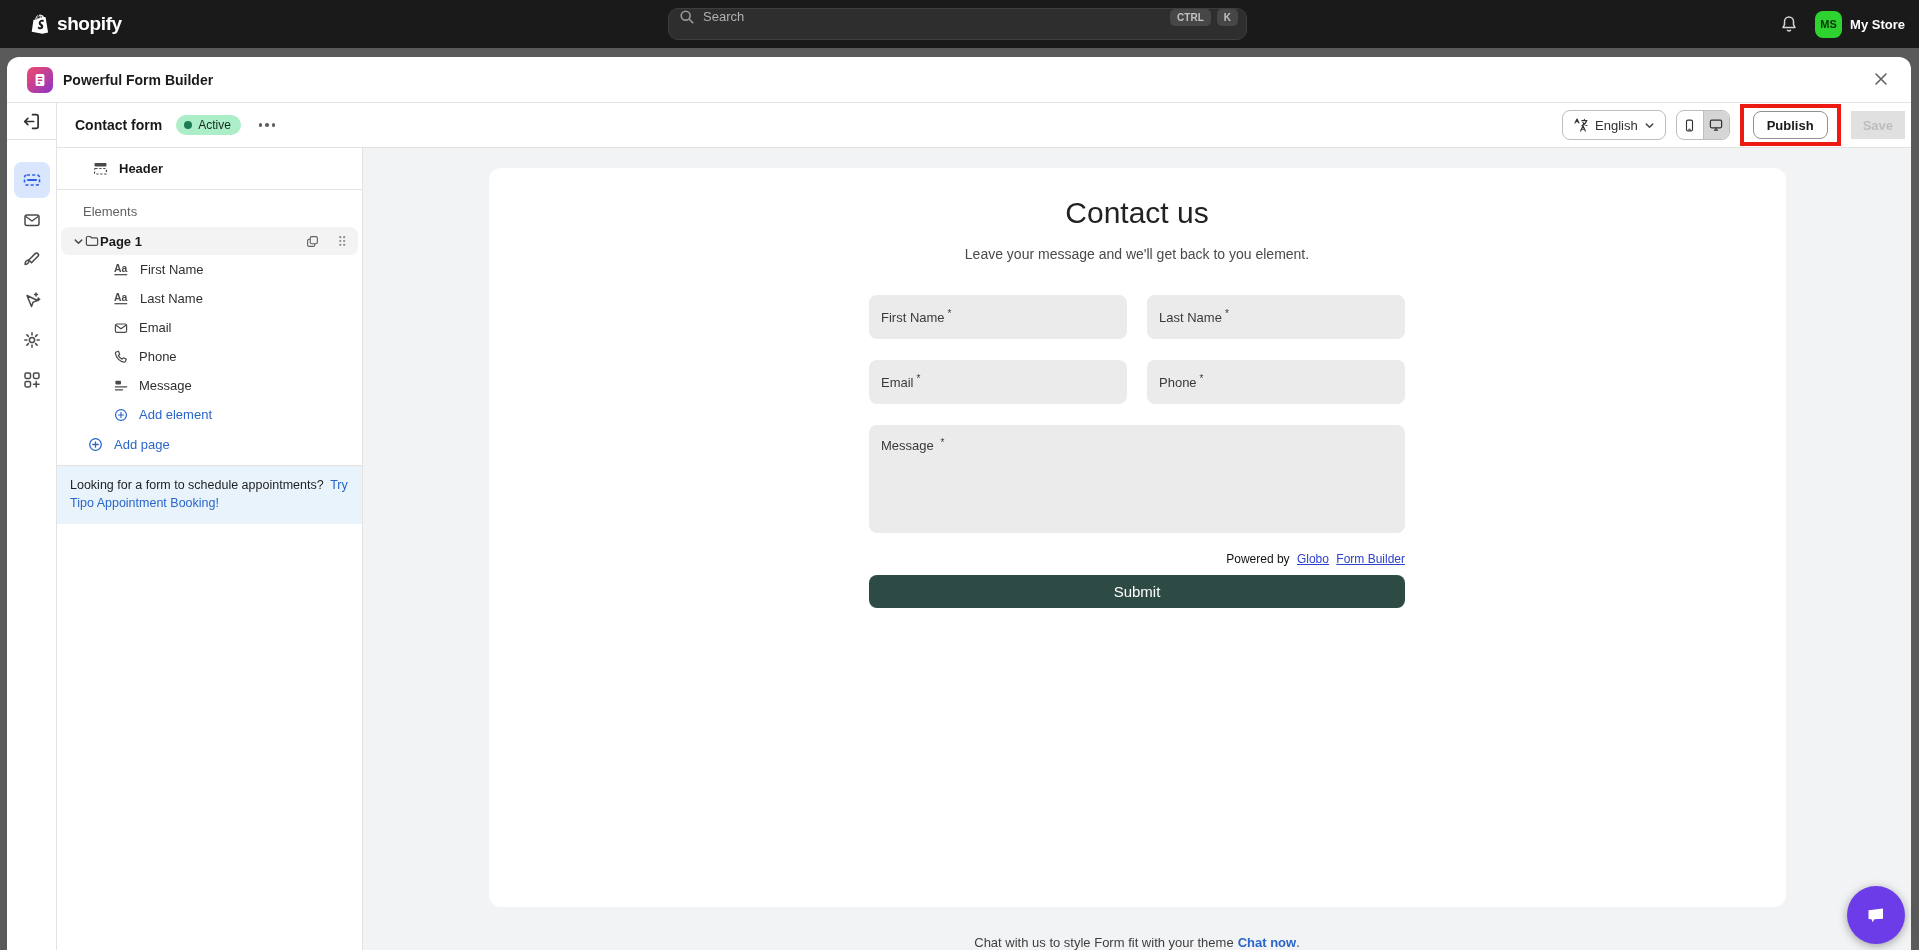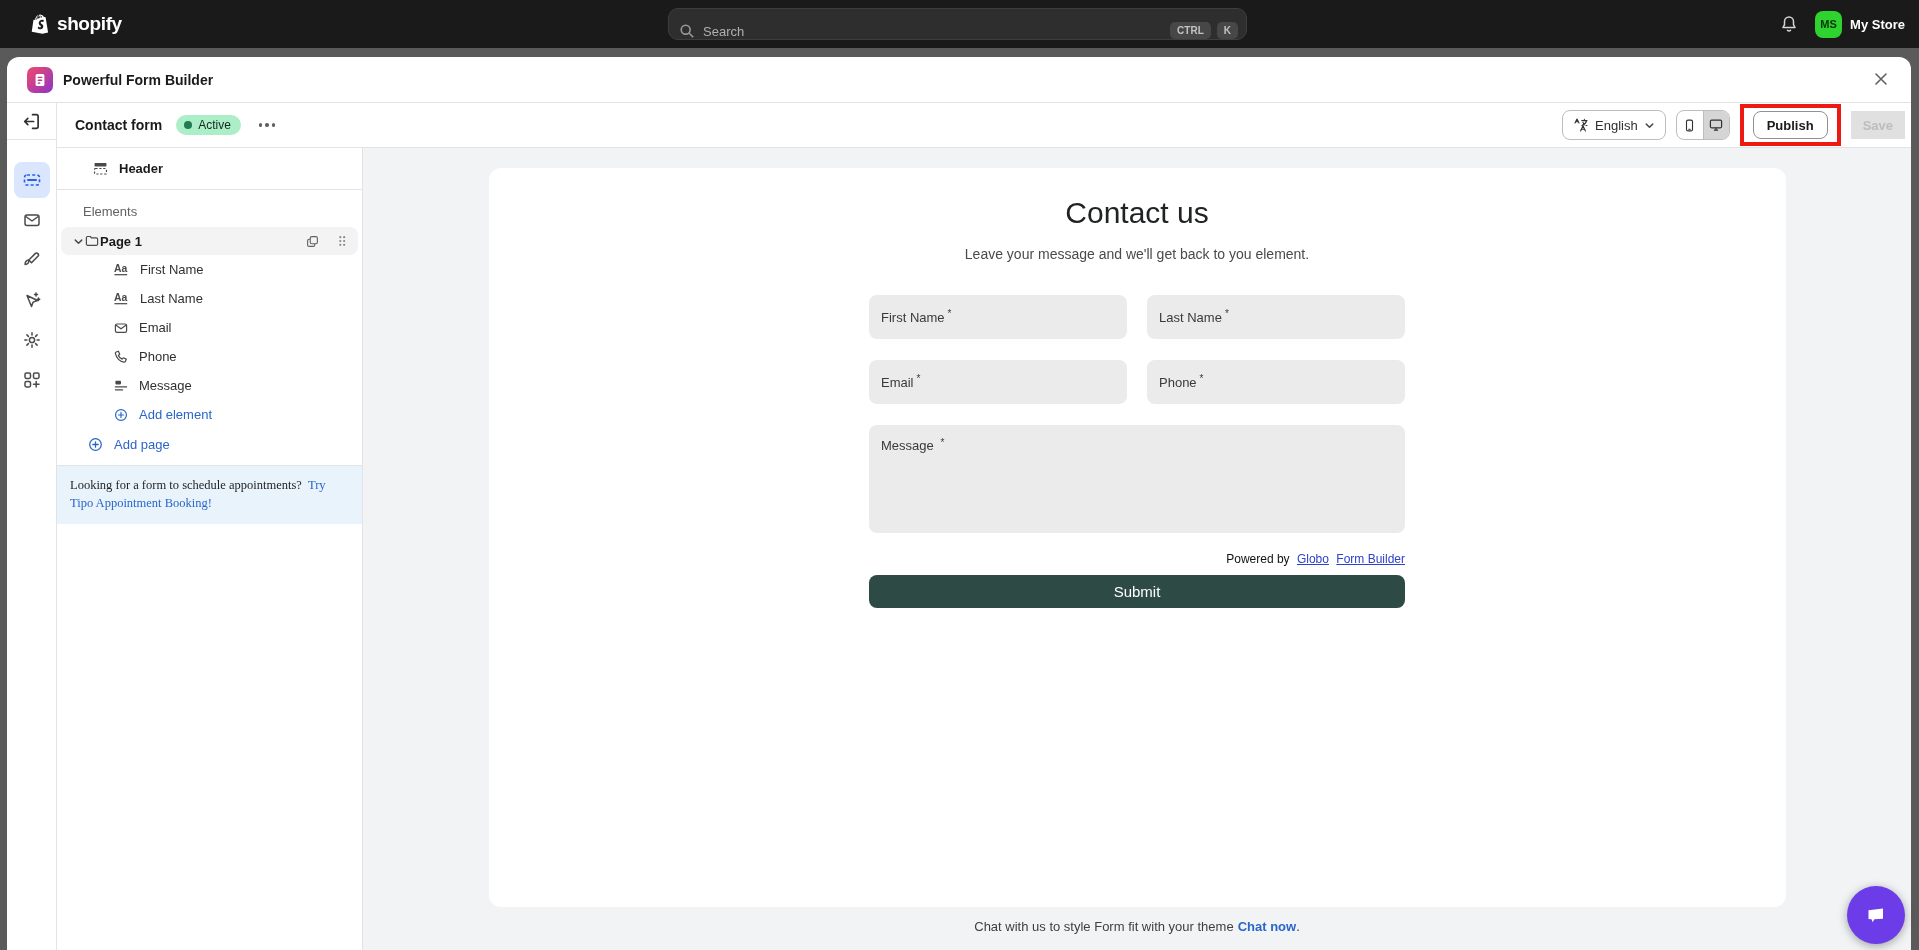--- a/index.html
+++ b/index.html
@@ -10,21 +10,21 @@
     position:relative;
     color:#1a1a1a;
   }
   svg { display:block; }
 
   
   .topbar { position:absolute; top:0; left:0; width:100%; height:48px; background:#1a1a1a; }
   .logo { position:absolute; left:30px; top:0; height:48px; display:flex; align-items:center; gap:5px; }
   .logo-text { color:#fff; font-weight:700; font-size:19px; letter-spacing:-0.4px; }
   .search { position:absolute; left:668px; top:8px; width:579px; height:32px; background:#2e2e2e;
-    border:1px solid #3e3e3e; border-radius:10px; display:flex; align-items:flex-end; padding:0 8px 0 10px; }
+    border:1px solid #3e3e3e; border-radius:10px; display:flex; align-items:flex-start; padding:0 8px 0 10px; }
   .search input { flex:1; background:transparent; border:none; outline:none; color:#e3e3e3;
     font-size:13px; font-family:inherit; margin-left:8px; }
   .search input::placeholder { color:#b0b0b0; }
   .kbd { background:#474747; color:#c2c2c2; border-radius:5px; font-size:10px; font-weight:700;
     padding:3px 7px; margin-left:6px; }
   .topbar-right { position:absolute; right:14px; top:0; height:48px; display:flex; align-items:center; gap:16px; }
   .avatar { width:27px; height:27px; border-radius:8px; background:#2fd32f; color:#083608;
     font-size:11px; font-weight:700; display:flex; align-items:center; justify-content:center; }
   .store-name { color:#fff; font-weight:700; font-size:13px; margin-left:-8px; }
 
@@ -79,40 +79,40 @@
   .page-row { margin:0 4px; height:28px; background:#f3f3f3; border-radius:8px; display:flex;
     align-items:center; padding:0 10px 0 12px; cursor:pointer; }
   .page-row .label { font-weight:700; flex:1; }
   .page-actions { display:flex; align-items:center; gap:16px; }
   .child-row { height:29px; display:flex; align-items:center; gap:10px; padding-left:56px; color:#303030; cursor:pointer; }
   .child-row:first-of-type { margin-top:6px; }
   .link-blue { color:#2a66c9; }
   .add-page-row { height:30px; display:flex; align-items:center; gap:10px; padding-left:30px; cursor:pointer; }
   .tree-divider { height:1px; background:#e3e3e3; margin-top:6px; }
   .tp-footer-row { height:45px; display:flex; align-items:center; gap:10px; padding-left:35px; font-weight:700; cursor:pointer; }
-  .promo-box { background:#e9f3fc; padding:10px 13px 12px 13px; font-size:12.5px; line-height:18px; color:#1f1f1f;font-family:Liberation Serif, serif; }
+  .promo-box { background:#e9f3fc; padding:10px 13px 12px 13px; font-size:12.5px; line-height:18px; color:#1f1f1f; }
   .promo-box .plink { color:#2a66c9; cursor:pointer; }
 
   
   .canvas { flex:1; background:#f2f3f5; display:flex; flex-direction:column; align-items:center; overflow:hidden; }
   .preview-card { margin-top:20px; width:1297px; height:739px; background:#fff; border-radius:12px; flex:0 0 auto; }
   .preview-inner { width:536px; margin:0 auto; padding-top:28px; display:flex; flex-direction:column; }
   .preview-title { font-size:30px; font-weight:400; color:#202223; text-align:center; }
   .preview-subtitle { margin-top:16px; font-size:14px; color:#4a4a4a; text-align:center; }
   .fields-grid { margin-top:33px; display:grid; grid-template-columns:1fr 1fr; column-gap:20px; row-gap:21px; }
   .field { height:44px; background:#ebebeb; border-radius:8px; display:flex; align-items:center;
     padding:0 12px; font-size:13px; color:#3a3a3a; cursor:text; }
   .field-message { margin-top:21px; height:108px; background:#ebebeb; border-radius:8px;
     padding:13px 12px; font-size:13px; color:#3a3a3a; cursor:text; }
   .req { font-size:10px; margin-left:3px; position:relative; top:-4px; }
   .powered { margin-top:19px; text-align:right; font-size:12px; color:#111; }
   .link-u { color:#2d41cc; text-decoration:underline; cursor:pointer; margin-left:4px; }
   .submit-btn { margin-top:9px; height:33px; background:#2d4a44; color:#fff; border:none;
     border-radius:8px; font-size:15px; font-family:inherit; cursor:pointer; }
-  .chat-line { margin-top:12px; font-size:13px; color:#3f3f3f; }
+  .chat-line { margin-top:28px; font-size:13px; color:#3f3f3f; }
   .chat-line .chat-link { color:#2a66c9; font-weight:600; cursor:pointer; margin-left:4px; }
 
   .chat-fab { position:absolute; right:14px; bottom:6px; width:58px; height:58px; border-radius:50%;
     background:#6b3ce8; display:flex; align-items:center; justify-content:center;
     box-shadow:0 2px 10px rgba(0,0,0,.35); cursor:pointer; }
 </style>
 </head>
 <body>
 
 <div class="topbar">

